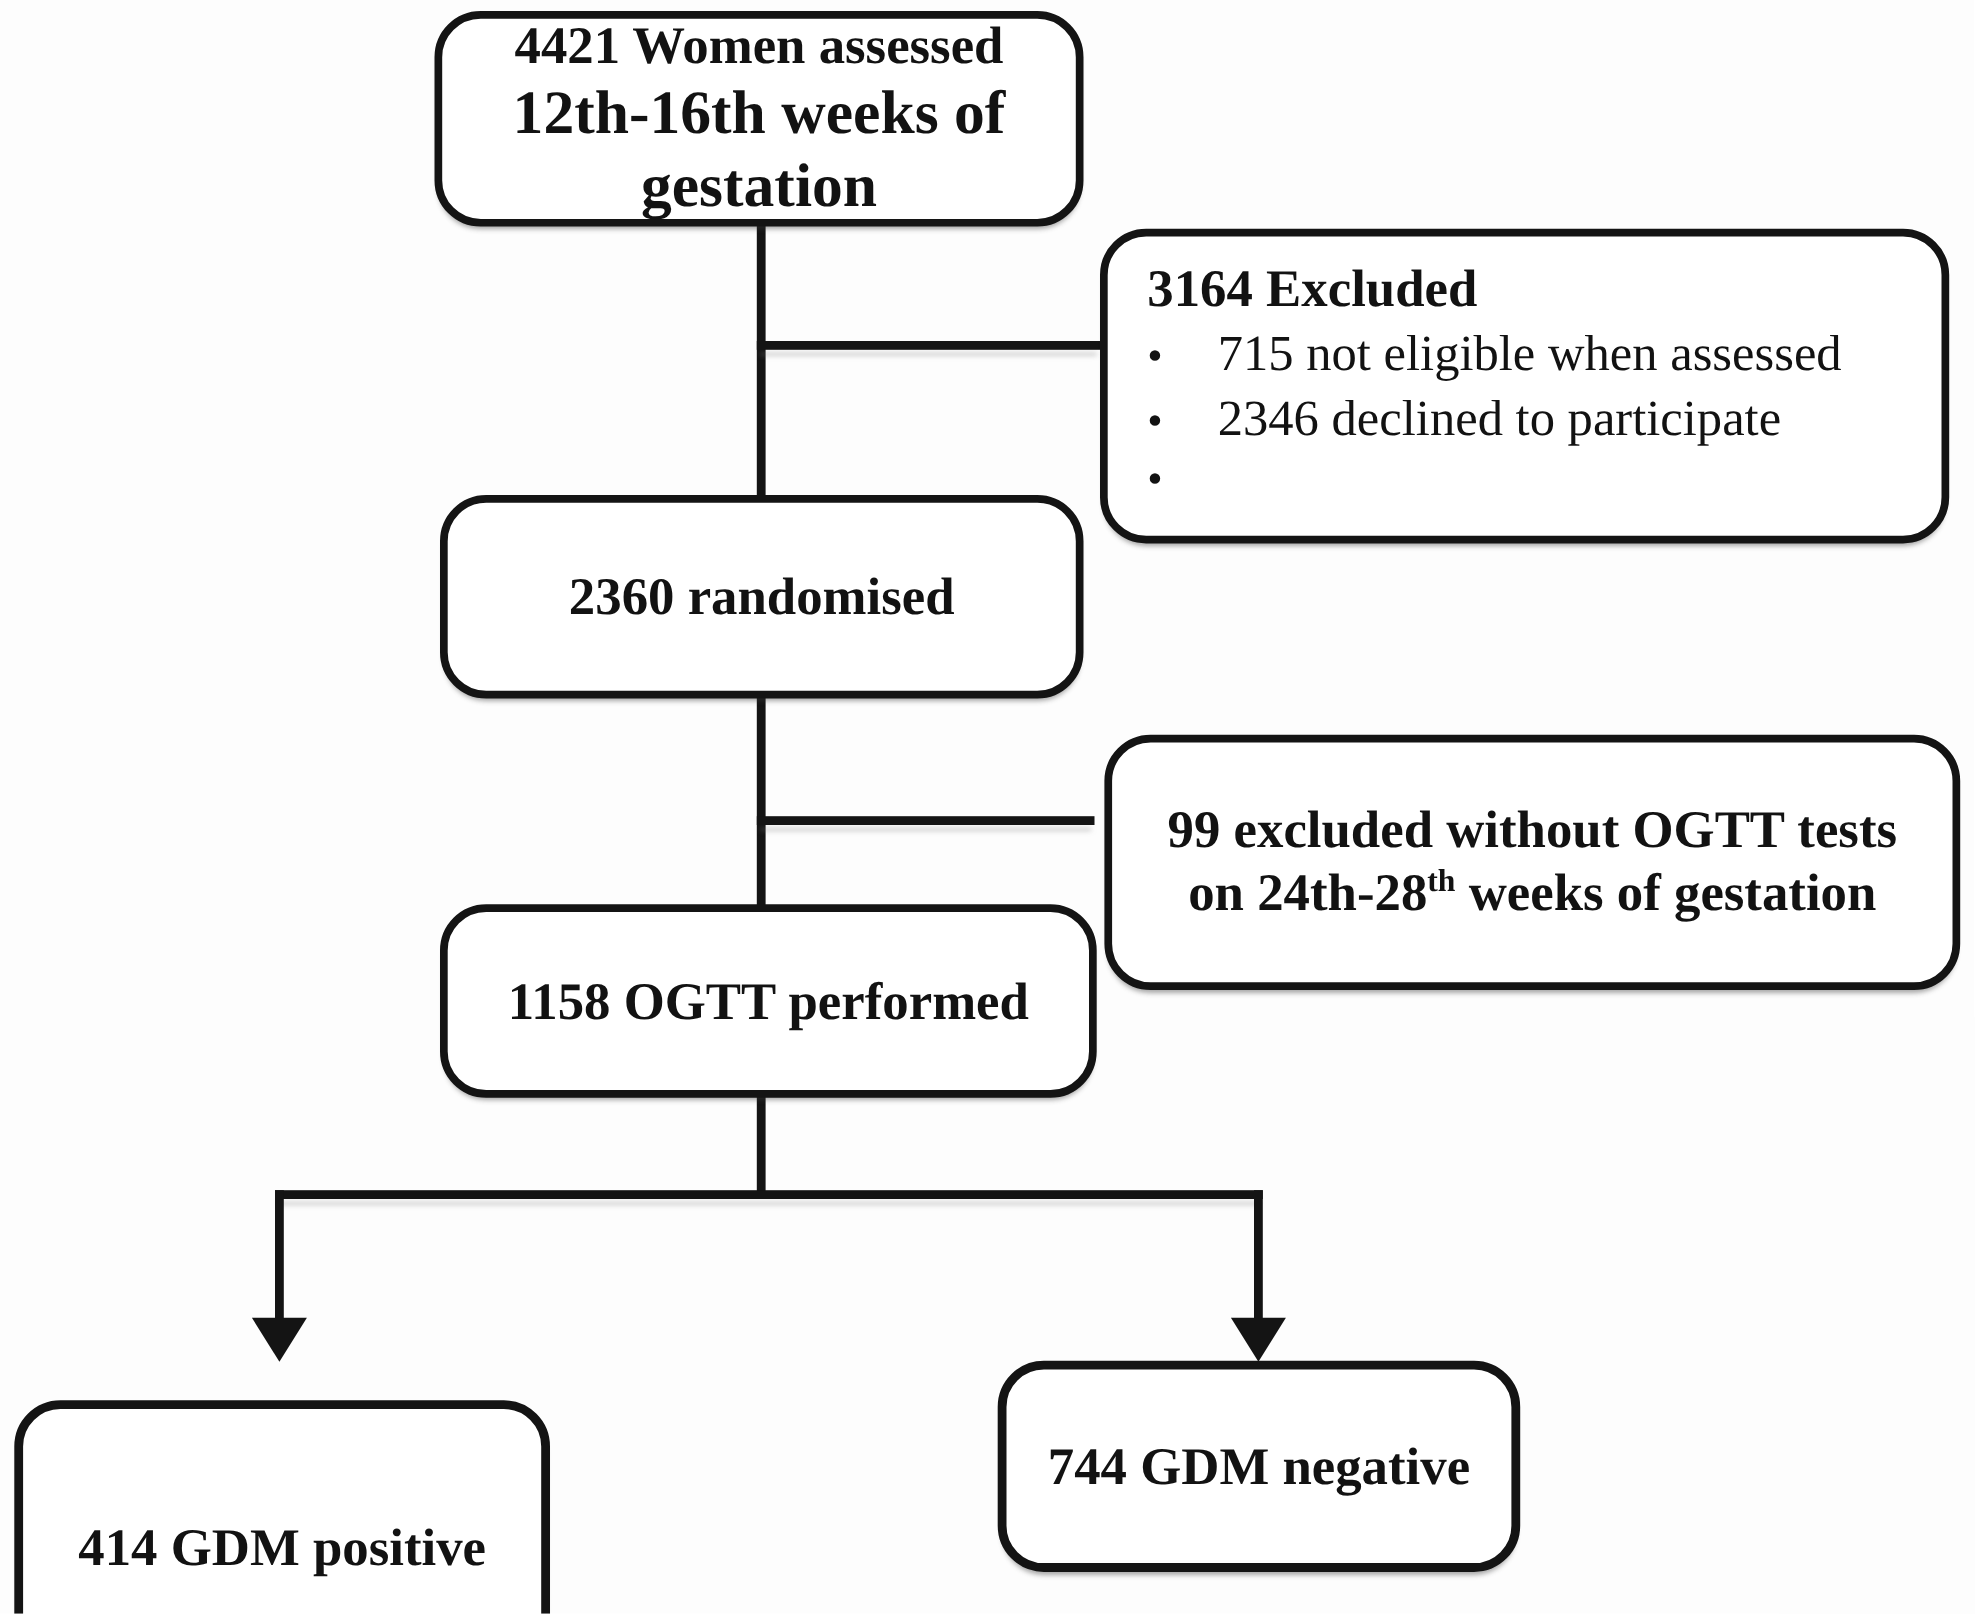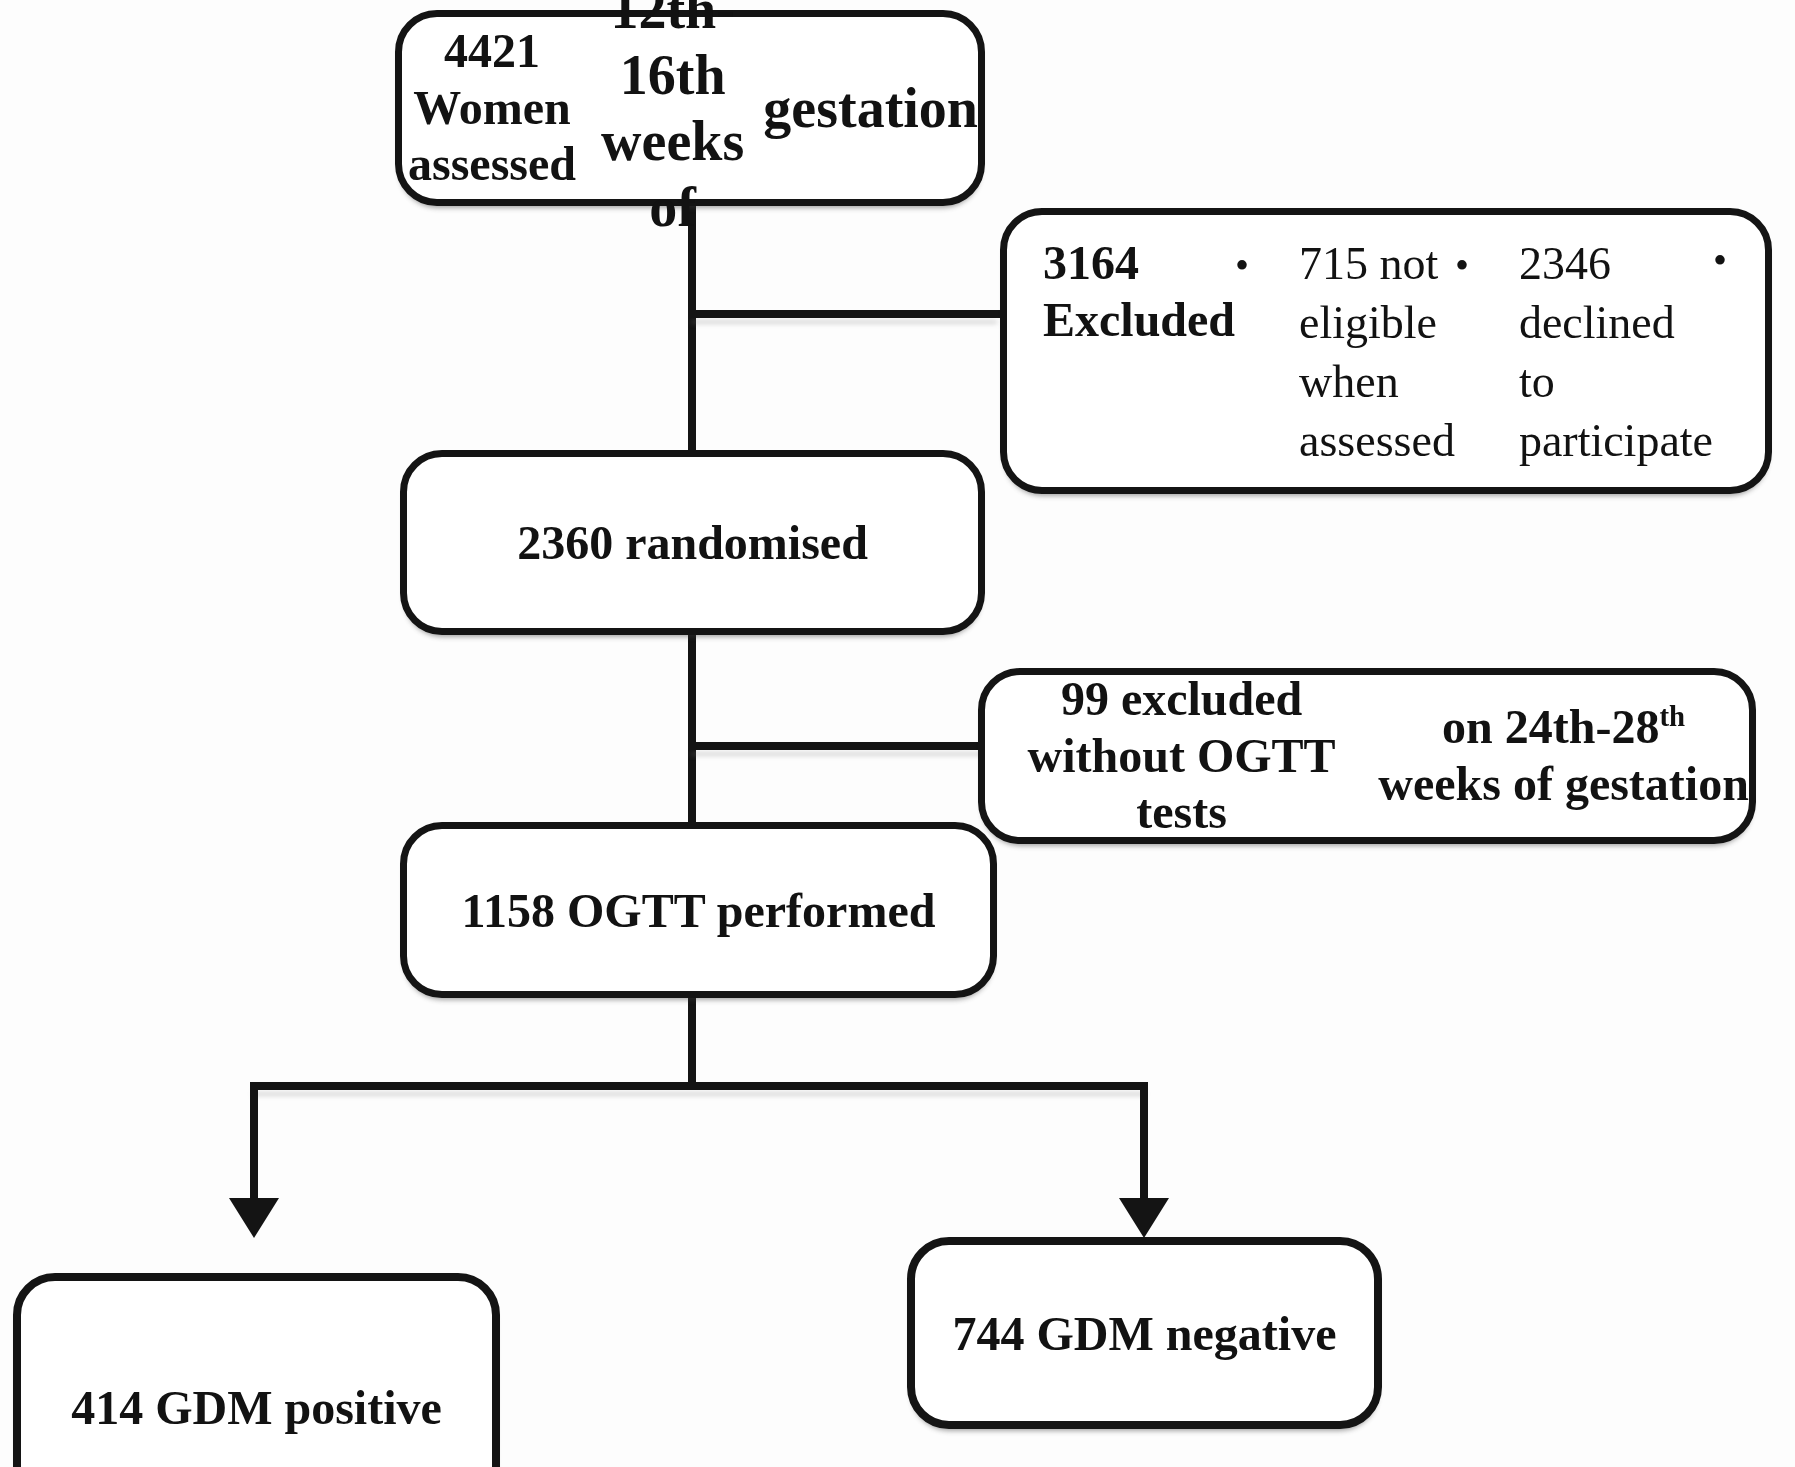--- a/index.html
+++ b/index.html
@@ -12,21 +12,21 @@
     color: #121212;
     overflow: hidden;
   }
   .box {
     position: absolute;
     box-sizing: border-box;
     background: #ffffff;
     border: 7px solid #141414;
     border-radius: 42px;
     display: flex;
-    flex-direction: row;
+    flex-direction: column;
     align-items: center;
     justify-content: center;
     text-align: center;
     box-shadow: 0 6px 5px -4px rgba(60,60,60,0.45);
   }
   .box .title { font-weight: 700; font-size: 48px; line-height: 1.18; }
   .box .plain { font-weight: 700; font-size: 56px; line-height: 1.18; }
   .box .big-label { font-weight: 700; font-size: 48px; }
 
   
@@ -48,21 +48,21 @@
     width: 0; height: 0;
     border-left: 25px solid transparent;
     border-right: 25px solid transparent;
     border-top: 40px solid #141414;
   }
 
   
   #box-assessed   { left: 395px;  top: 10px;   width: 590px; height: 196px; }
   #box-excluded1  { left: 1000px; top: 208px;  width: 772px; height: 286px; }
   #box-randomised { left: 400px;  top: 450px;  width: 585px; height: 185px; }
-  #box-excluded2  { left: 978px;  top: 668px;  width: 778px; height: 176px; }
+  #box-excluded2  { left: 1004px;  top: 668px;  width: 778px; height: 232px; }
   #box-ogtt       { left: 388px;  top: 822px;  width: 597px; height: 176px; margin-left: 12px; }
   #box-gdmpos     { left: 13px;   top: 1237px; width: 487px; height: 269px; border-width: 8px; margin-top: 36px; }
   #box-gdmneg     { left: 907px;  top: 1237px; width: 475px; height: 192px; border-width: 8px; }
 
   
   #v1 { left: 688px;  top: 200px;  width: 8px;   height: 254px; }
   #h1 { left: 688px;  top: 310px;  width: 312px; height: 8px; }
   #v2 { left: 688px;  top: 630px;  width: 8px;   height: 196px; }
   #h2 { left: 688px;  top: 742px;  width: 307px; height: 8px; }
   #v3 { left: 688px;  top: 994px;  width: 8px;   height: 92px; }

